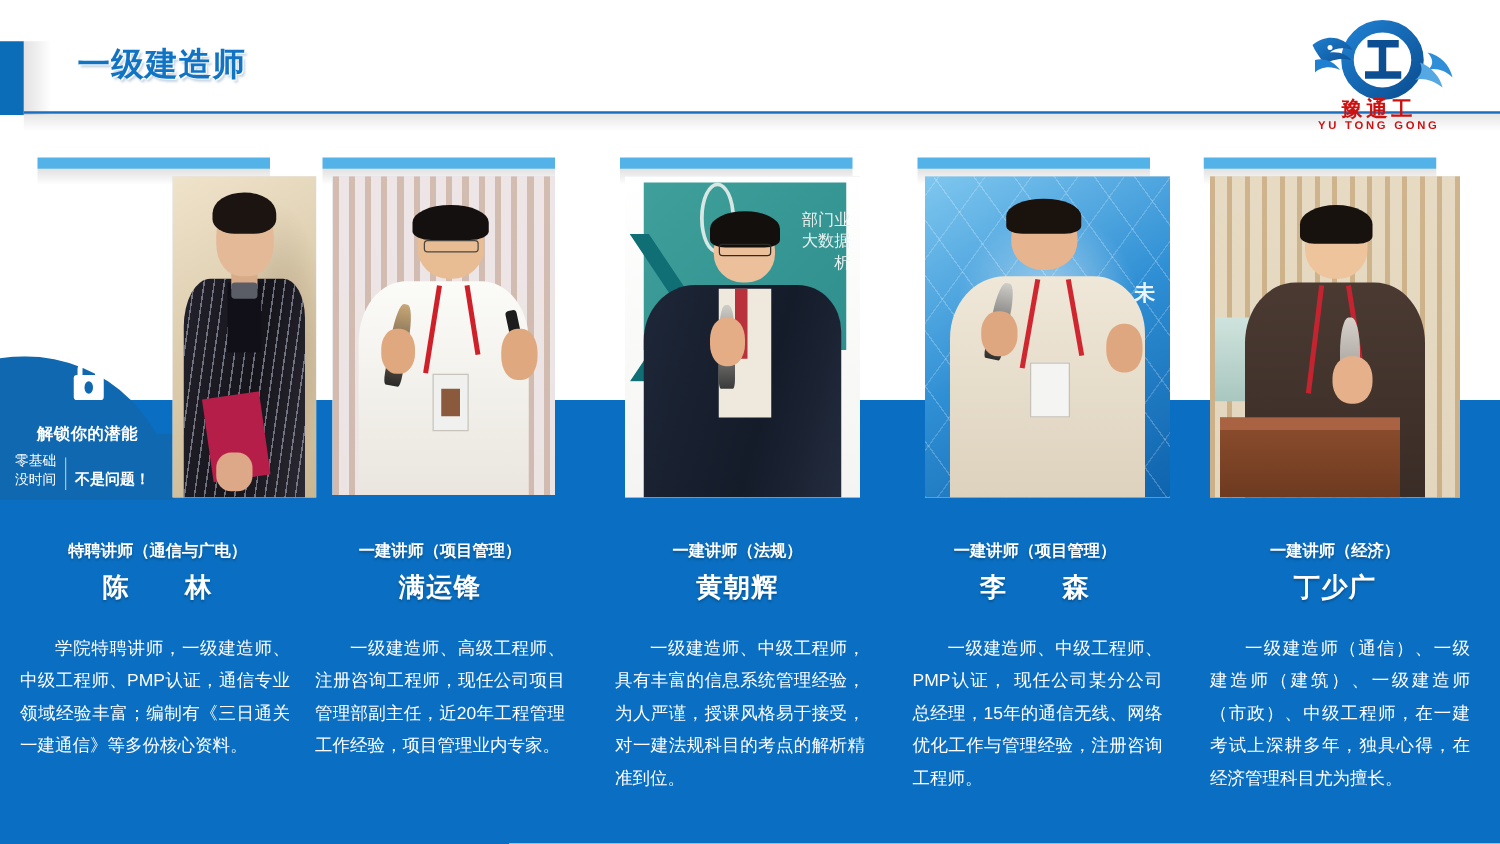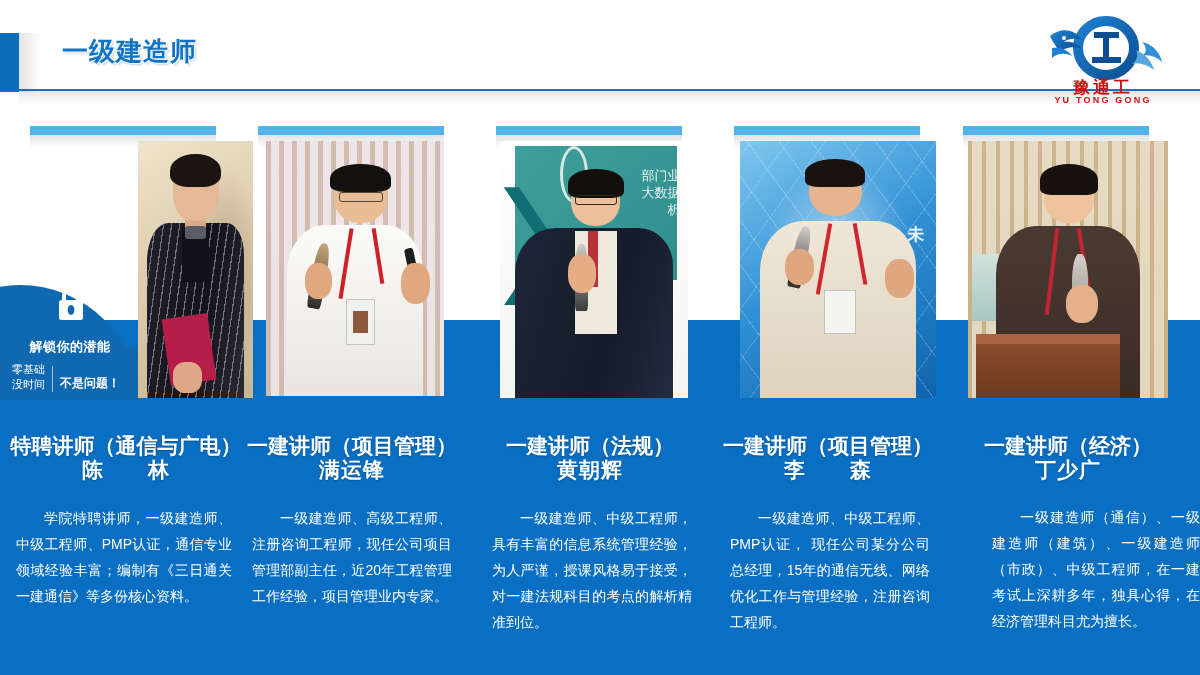--- a/index.html
+++ b/index.html
@@ -175,21 +175,21 @@
     position: absolute;
     top: 141px;
     overflow: hidden;
     background: #dfe3e6;
     z-index: 4;
   }
 
   .role {
     position: absolute;
     color: #ffffff;
-    font-size: 21px;
+    font-size: 13px;
     font-weight: bold;
     text-align: center;
     letter-spacing: 0px;
     top: 432px;
     text-shadow: 0 1px 2px rgba(0,0,0,0.25);
     z-index: 6;
   }
   .person-name {
     position: absolute;
     color: #ffffff;
@@ -442,21 +442,21 @@
         <div class="p5-hair"></div>
         <div class="p5-lan-l"></div>
         <div class="p5-lan-r"></div>
         <div class="p5-mic"></div>
         <div class="p5-hand"></div>
         <div class="p5-podium"></div>
         <div class="p5-podium-top"></div>
       </div>
       <div class="role" style="left:960px; width:216px;">一建讲师（经济）</div>
       <div class="person-name" style="left:960px; width:216px;">丁少广</div>
-      <div class="bio" style="left:992px; width:208px;font-family:Liberation Mono, monospace;">一级建造师（通信）、一级建造师（建筑）、一级建造师（市政）、中级工程师，在一建考试上深耕多年，独具心得，在经济管理科目尤为擅长。</div>
+      <div class="bio" style="left:968px; width:208px;">一级建造师（通信）、一级建造师（建筑）、一级建造师（市政）、中级工程师，在一建考试上深耕多年，独具心得，在经济管理科目尤为擅长。</div>
     </div>
   </div>
 
   <div class="arch-banner">
     <div class="arch"></div>
     <div class="arch-base"></div>
   </div>
   <svg class="lock-icon" viewBox="0 0 30 36">
     <path d="M8 15 V10 a7 7 0 0 1 14 0 V15" fill="none" stroke="#ffffff" stroke-width="4"></path>
     <rect x="3" y="14" width="24" height="20" rx="2.5" fill="#ffffff"></rect>

